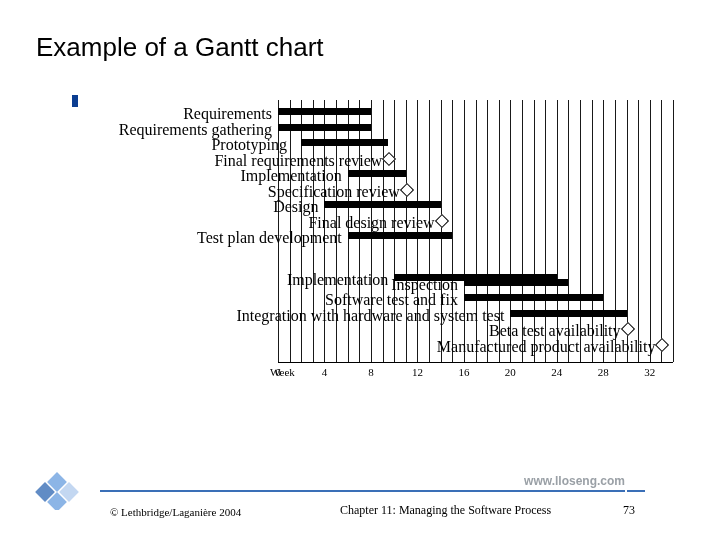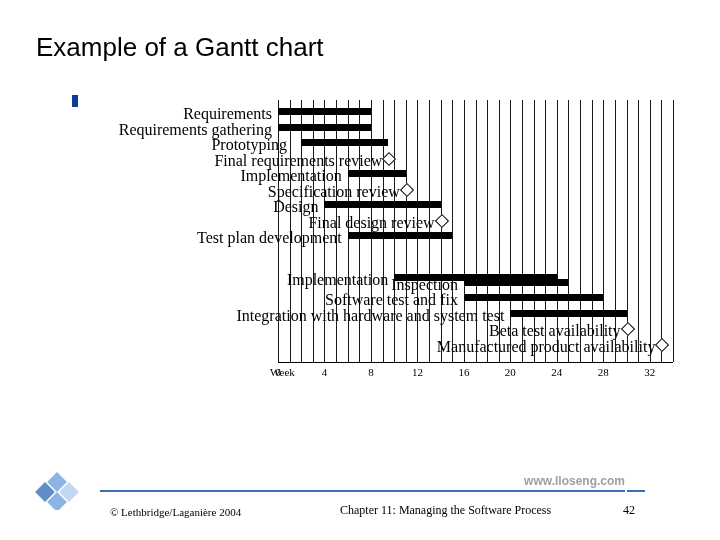--- a/index.html
+++ b/index.html
@@ -148,15 +148,15 @@
 <svg class="logo" width="70" height="50">
   <g transform="translate(10,5)">
     <rect x="10" y="20" width="14" height="14" fill="#3a6fb7" opacity="0.8" transform="rotate(45 17 27)"></rect>
     <rect x="22" y="10" width="14" height="14" fill="#6fa3e0" opacity="0.8" transform="rotate(45 29 17)"></rect>
     <rect x="22" y="30" width="14" height="14" fill="#6fa3e0" opacity="0.8" transform="rotate(45 29 37)"></rect>
     <rect x="34" y="20" width="14" height="14" fill="#bcd3ef" opacity="0.9" transform="rotate(45 41 27)"></rect>
   </g>
 </svg>
 <div class="credit">© Lethbridge/Laganière 2004</div>
 <div class="chapter">Chapter 11: Managing the Software Process</div>
-<div class="pg">42</div>
+<div class="pg">73</div>
 
 </div>
 
 </body></html>

